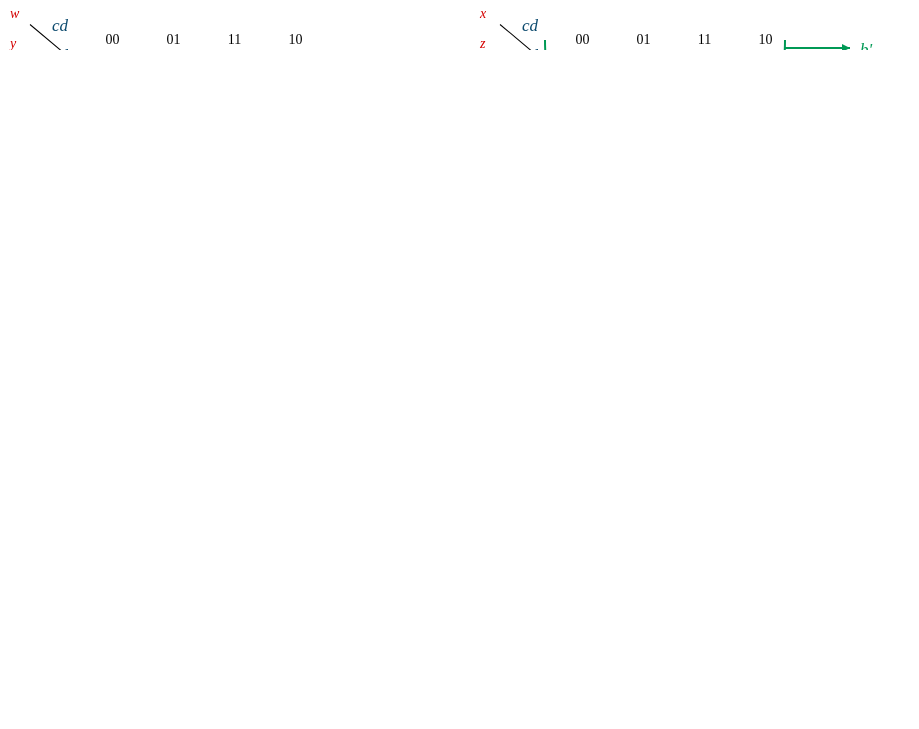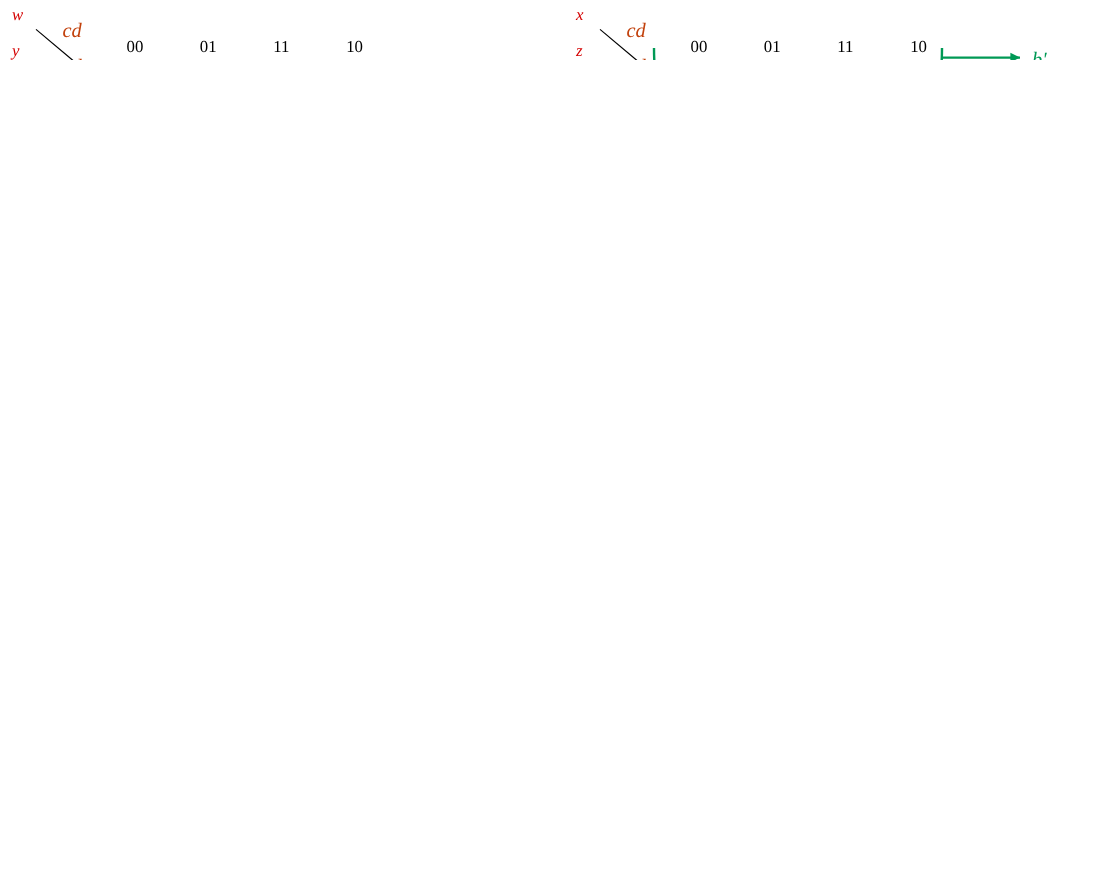--- a/index.html
+++ b/index.html
@@ -36,21 +36,21 @@
     width: 42px;
     height: 1px;
     background: #000;
     transform: rotate(40deg);
     transform-origin: left center;
   }
   .cd-label {
     position: absolute;
     top: 6px;
     left: 42px;
-    color: #c2410c;
+    color: #0c4a6e;
     font-style: italic;
     font-size: 17px;
   }
   .ab-label {
     position: absolute;
     top: 42px;
     left: 18px;
     color: #0099cc;
     font-style: italic;
     font-size: 17px;

